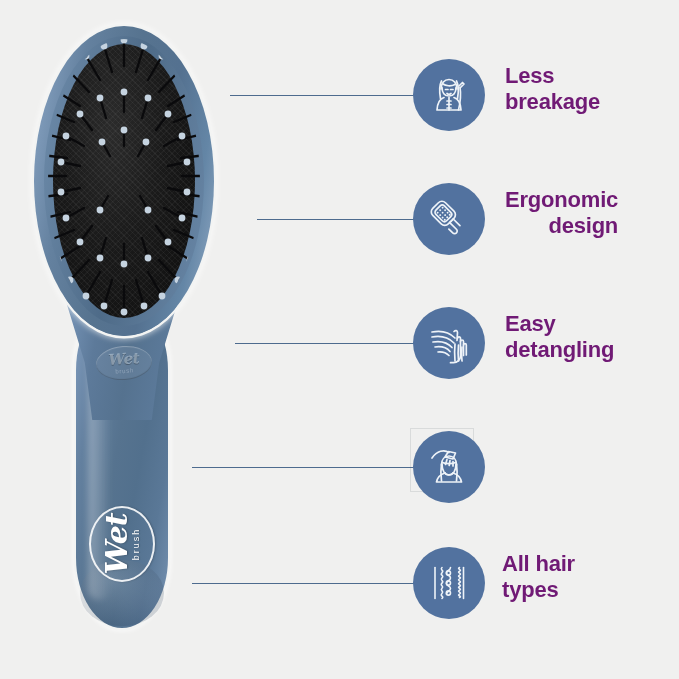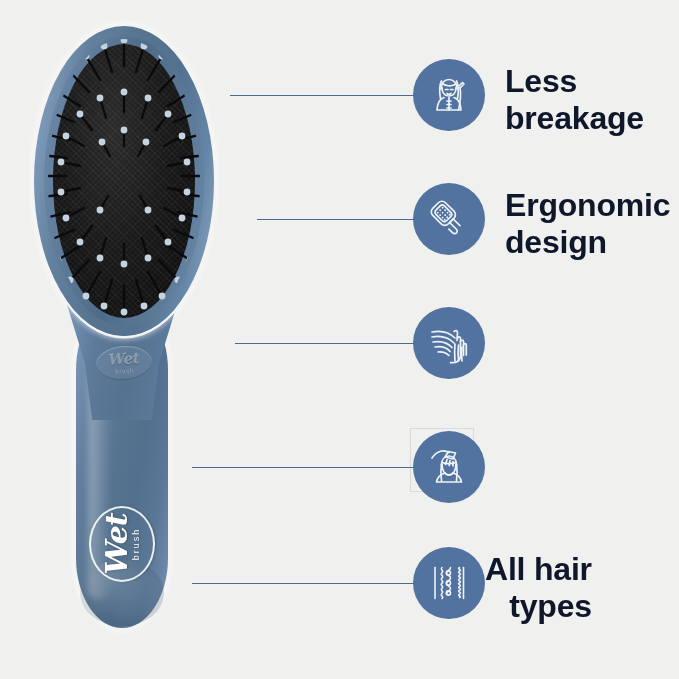--- a/index.html
+++ b/index.html
@@ -239,22 +239,22 @@
     justify-content: center;
   }
   .icon-circle svg { display: block; }
   .ghost-square {
     position: absolute;
     border: 1px solid #d9dbdb;
     background: transparent;
   }
   .feature-label {
     position: absolute;
-    color: #0f172a;
-    font-size: 32px;
+    color: #701a75;
+    font-size: 22px;
     font-weight: bold;
     line-height: 1.16;
     letter-spacing: -0.2px;
     white-space: pre-line;
   }
 </style>
 </head>
 <body>
 
 <div id="canvas">
@@ -455,21 +455,21 @@
               <circle cx="24" cy="18.5" r="0.95"></circle>
               <circle cx="27.5" cy="18.5" r="0.95"></circle>
             <circle cx="20.5" cy="21.5" r="0.95"></circle>
               <circle cx="24" cy="21.5" r="0.95"></circle>
               <circle cx="27.5" cy="21.5" r="0.95"></circle>
           </g>
         </g>
       </g>
     </svg>
   </div>
-  <div class="feature-label" style="left:505px; top:187px;">Ergonomic
+  <div class="feature-label" style="left:505px; top:187px;text-align:right;">Ergonomic
 design</div>
 
   <div class="connector" style="left:235px; top:343px; width:180px;"></div>
   <div class="icon-circle" style="left:413px; top:307px;">
     <svg width="48" height="48" viewBox="0 0 48 48">
       <g fill="none" stroke="#eef3f8" stroke-width="1.7" stroke-linecap="round" stroke-linejoin="round">
         <path d="M7 13c10-2 18 1 23 6"></path>
         <path d="M7 18c10-2 17 1 22 6"></path>
         <path d="M8 23c9-1.5 15 1 19 5.5"></path>
         <path d="M10 28c7-1 12 1 15 4.5"></path>
@@ -477,20 +477,22 @@
         <path d="M29 12.5c1.5-1.5 3.5-1 3.5 1l-0.5 8"></path>
         <path d="M32.5 19.5c0-2 3-2.2 3 0.2v17c0 4-3 7-7 7h-3"></path>
         <path d="M35.5 22.5c0-2 3-2 3 0v14"></path>
         <path d="M38.5 26c0-1.8 2.8-1.8 2.8 0v10"></path>
         <path d="M30 25c-0.5 5-0.5 11 0 17"></path>
         <path d="M33.5 26c-0.5 5-0.5 11 0 16"></path>
         <path d="M37 28c-0.5 4.5-0.5 9.5 0 14"></path>
       </g>
     </svg>
   </div>
+  <div class="feature-label" style="left:505px; top:311px;">Easy
+detangling</div>
 
   <div class="ghost-square" style="left:410px; top:428px; width:62px; height:62px;"></div>
   <div class="connector" style="left:192px; top:467px; width:223px;"></div>
   <div class="icon-circle" style="left:413px; top:431px;">
     <svg width="48" height="48" viewBox="0 0 48 48">
       <g fill="none" stroke="#eef3f8" stroke-width="1.7" stroke-linecap="round" stroke-linejoin="round">
         <path d="M7 15c5-7 12-9 17-5.5"></path>
         <path d="M23.5 8.5l-3.5 5.5 8 2 2.5-6z"></path>
         <path d="M22 16.5l-1.5 5"></path>
         <path d="M25 17.5l-0.8 5"></path>
@@ -519,16 +521,16 @@
         <circle cx="23.4" cy="14" r="2.1"></circle>
         <circle cx="23.4" cy="24" r="2.1"></circle>
         <circle cx="23.4" cy="34" r="2.1"></circle>
 
         <path d="M34.5 8.5c-3.2 1.6 3.2 2.2 0 3.8s3.2 2.2 0 3.8s3.2 2.2 0 3.8s3.2 2.2 0 3.8s3.2 2.2 0 3.8s3.2 2.2 0 3.8s3.2 2.2 0 3.8s3.2 2.2 0 3.4"></path>
 
         <path d="M38.5 8.5v31"></path>
       </g>
     </svg>
   </div>
-  <div class="feature-label" style="left:485px; top:551px;text-align:right;">All hair
+  <div class="feature-label" style="left:502px; top:551px;">All hair
 types</div>
 
 </div>
 
 </body></html>

